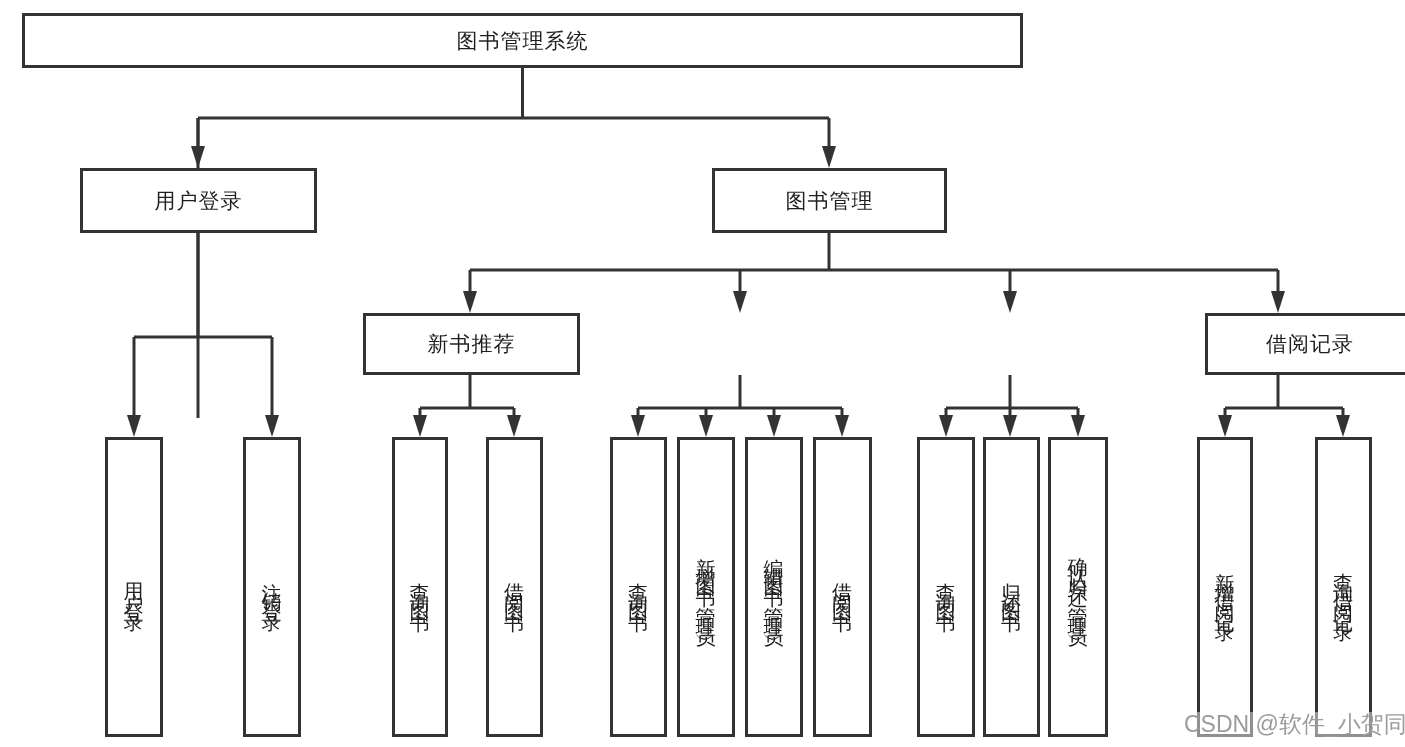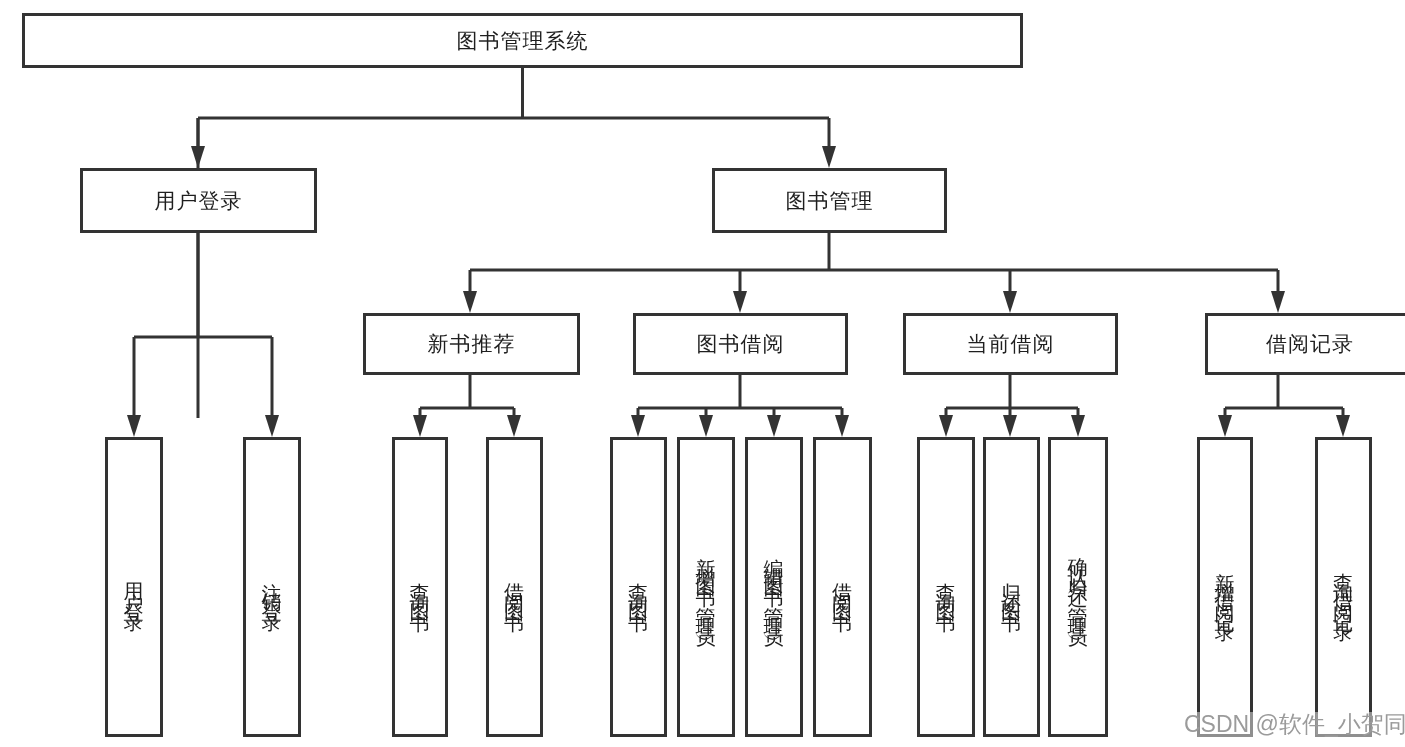--- a/index.html
+++ b/index.html
@@ -148,22 +148,20 @@
       <polygon points="1336,415 1350,415 1343,437"></polygon>
     </g>
   </svg>
 
   <div class="node" style="left:22px;top:13px;width:1001px;height:55px;">图书管理系统</div>
 
   <div class="node" style="left:80px;top:168px;width:237px;height:65px;">用户登录</div>
   <div class="node" style="left:363px;top:313px;width:217px;height:62px;">新书推荐</div>
 
   <div class="node" style="left:712px;top:168px;width:235px;height:65px;">图书管理</div>
-  <div class="node" style="left:633px;top:313px;width:215px;height:62px;">图书借阅</div>
-  <div class="node" style="left:903px;top:313px;width:215px;height:62px;">当前借阅</div>
   <div class="node" style="left:1173px;top:313px;width:210px;height:62px;margin-left:32px;">借阅记录</div>
 
   <div class="vnode" style="left:105px;top:437px;width:58px;height:300px;">
     <span>用户登录</span>
   </div>
   <div class="vnode" style="left:243px;top:437px;width:58px;height:300px;">
     <span>注销登录</span>
   </div>
 
   <div class="vnode" style="left:392px;top:437px;width:56px;height:300px;">

